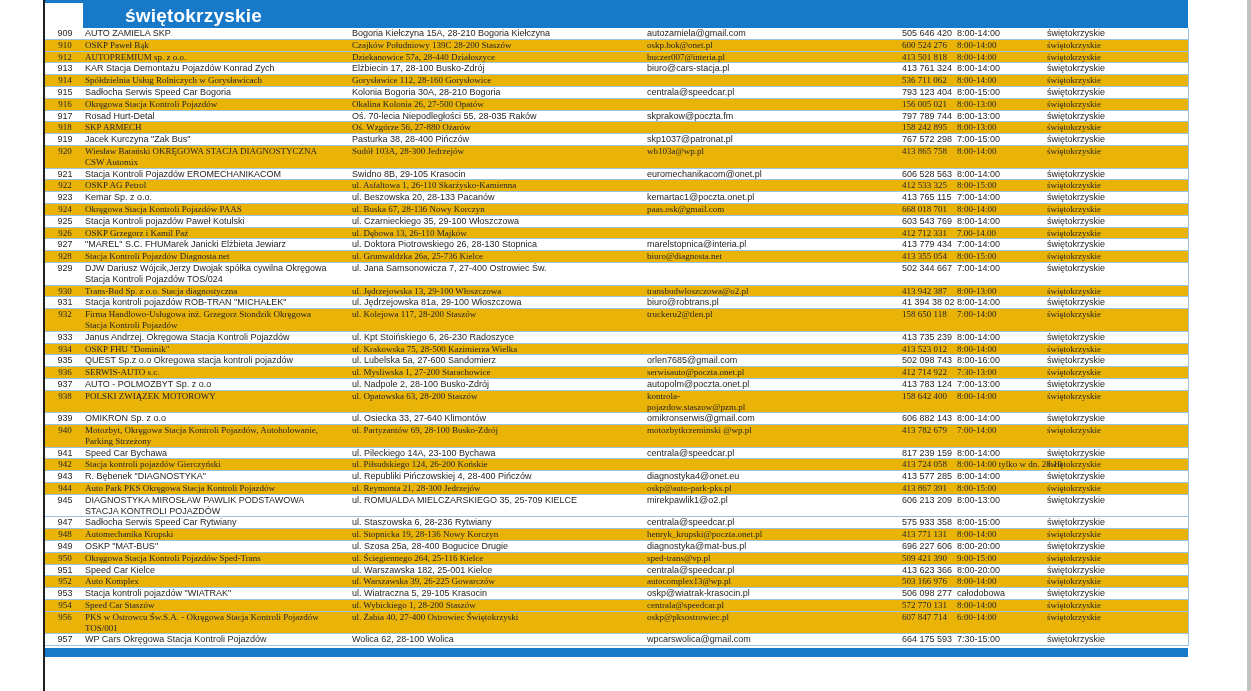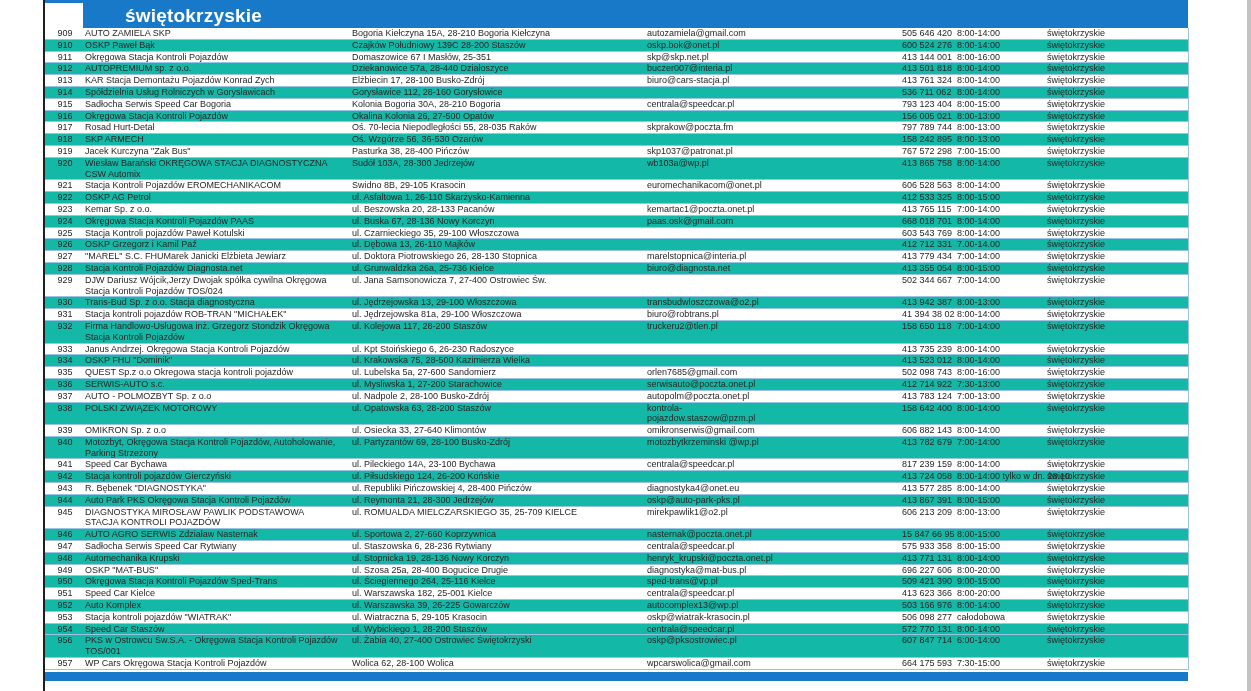--- a/index.html
+++ b/index.html
@@ -52,21 +52,21 @@
   }
   table.stations td {
     font-size: 9px;
     line-height: 10.8px;
     padding: 0 0 0 2px;
     border-bottom: 1px solid #9CC3E4;
     vertical-align: top;
     background: transparent;
   }
   tr.station-row { background: #ffffff; }
-  tr.station-row.alt { background: #14b8a6; }
+  tr.station-row.alt { background: #eab308; font-family: Liberation Serif, serif; }
   td.c-nr    { text-align: center; padding-left: 0; }
   td.c-name  { white-space: pre; overflow: hidden; }
   td.c-addr  { white-space: pre; overflow: hidden; margin-left: 48px; }
   td.c-email { white-space: pre; overflow: hidden; }
   td.c-phone { white-space: nowrap; padding-left: 3px; }
   td.c-hours { white-space: nowrap; text-align: left; overflow: visible; padding-left: 0; }
   td.c-region{ white-space: nowrap; padding-left: 40px; }
   .bottom-gap { height: 2px; background: #ffffff; }
   .next-section-bar { height: 9px; background: #1879C9; }
   .right-scroll-strip {
@@ -112,29 +112,20 @@
   </tr>
           <tr class="station-row alt">
     <td class="c-nr">910</td>
     <td class="c-name">OSKP Paweł Bąk</td>
     <td class="c-addr">Czajków Południowy 139C 28-200 Staszów</td>
     <td class="c-email">oskp.bok@onet.pl</td>
     <td class="c-phone">600 524 276</td>
     <td class="c-hours">8:00-14:00</td>
     <td class="c-region">świętokrzyskie</td>
   </tr>
-          <tr class="station-row">
-    <td class="c-nr">911</td>
-    <td class="c-name">Okręgowa Stacja Kontroli Pojazdów</td>
-    <td class="c-addr">Domaszowice 67 I Masłów, 25-351</td>
-    <td class="c-email">skp@skp.net.pl</td>
-    <td class="c-phone">413 144 001</td>
-    <td class="c-hours">8:00-16:00</td>
-    <td class="c-region">świętokrzyskie</td>
-  </tr>
           <tr class="station-row alt">
     <td class="c-nr">912</td>
     <td class="c-name">AUTOPREMIUM sp. z o.o.</td>
     <td class="c-addr">Dziekanowice 57a, 28-440 Działoszyce</td>
     <td class="c-email">buczer007@interia.pl</td>
     <td class="c-phone">413 501 818</td>
     <td class="c-hours">8:00-14:00</td>
     <td class="c-region">świętokrzyskie</td>
   </tr>
           <tr class="station-row">
@@ -178,21 +169,21 @@
     <td class="c-name">Rosad Hurt-Detal</td>
     <td class="c-addr">Oś. 70-lecia Niepodległości 55, 28-035 Raków</td>
     <td class="c-email">skprakow@poczta.fm</td>
     <td class="c-phone">797 789 744</td>
     <td class="c-hours">8:00-13:00</td>
     <td class="c-region">świętokrzyskie</td>
   </tr>
           <tr class="station-row alt">
     <td class="c-nr">918</td>
     <td class="c-name">SKP ARMECH</td>
-    <td class="c-addr">Oś. Wzgórze 56, 36-530 Ożarów</td>
+    <td class="c-addr">Oś. Wzgórze 56, 27-880 Ożarów</td>
     <td class="c-email"></td>
     <td class="c-phone">158 242 895</td>
     <td class="c-hours">8:00-13:00</td>
     <td class="c-region">świętokrzyskie</td>
   </tr>
           <tr class="station-row">
     <td class="c-nr">919</td>
     <td class="c-name">Jacek Kurczyna "Zak Bus"</td>
     <td class="c-addr">Pasturka 38, 28-400 Pińczów</td>
     <td class="c-email">skp1037@patronat.pl</td>
@@ -431,29 +422,20 @@
     <td class="c-region">świętokrzyskie</td>
   </tr>
           <tr class="station-row">
     <td class="c-nr">945</td>
     <td class="c-name">DIAGNOSTYKA MIROSŁAW PAWLIK PODSTAWOWA
 STACJA KONTROLI POJAZDÓW</td>
     <td class="c-addr">ul. ROMUALDA MIELCZARSKIEGO 35, 25-709 KIELCE</td>
     <td class="c-email">mirekpawlik1@o2.pl</td>
     <td class="c-phone">606 213 209</td>
     <td class="c-hours">8:00-13:00</td>
-    <td class="c-region">świętokrzyskie</td>
-  </tr>
-          <tr class="station-row alt">
-    <td class="c-nr">946</td>
-    <td class="c-name">AUTO AGRO SERWIS Zdziaław Nasternak</td>
-    <td class="c-addr">ul. Sportowa 2, 27-660 Koprzywnica</td>
-    <td class="c-email">nasternak@poczta.onet.pl</td>
-    <td class="c-phone">15 847 66 95</td>
-    <td class="c-hours">8:00-15:00</td>
     <td class="c-region">świętokrzyskie</td>
   </tr>
           <tr class="station-row">
     <td class="c-nr">947</td>
     <td class="c-name">Sadłocha Serwis Speed Car Rytwiany</td>
     <td class="c-addr">ul. Staszowska 6, 28-236 Rytwiany</td>
     <td class="c-email">centrala@speedcar.pl</td>
     <td class="c-phone">575 933 358</td>
     <td class="c-hours">8:00-15:00</td>
     <td class="c-region">świętokrzyskie</td>

